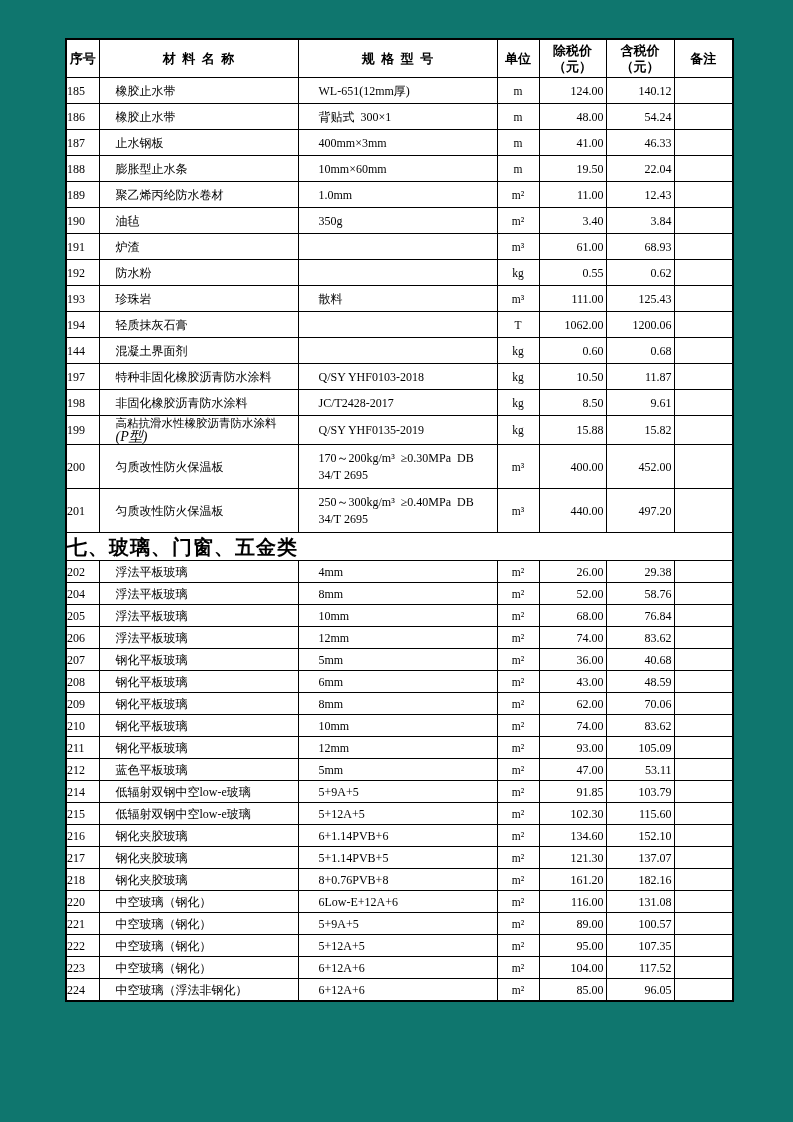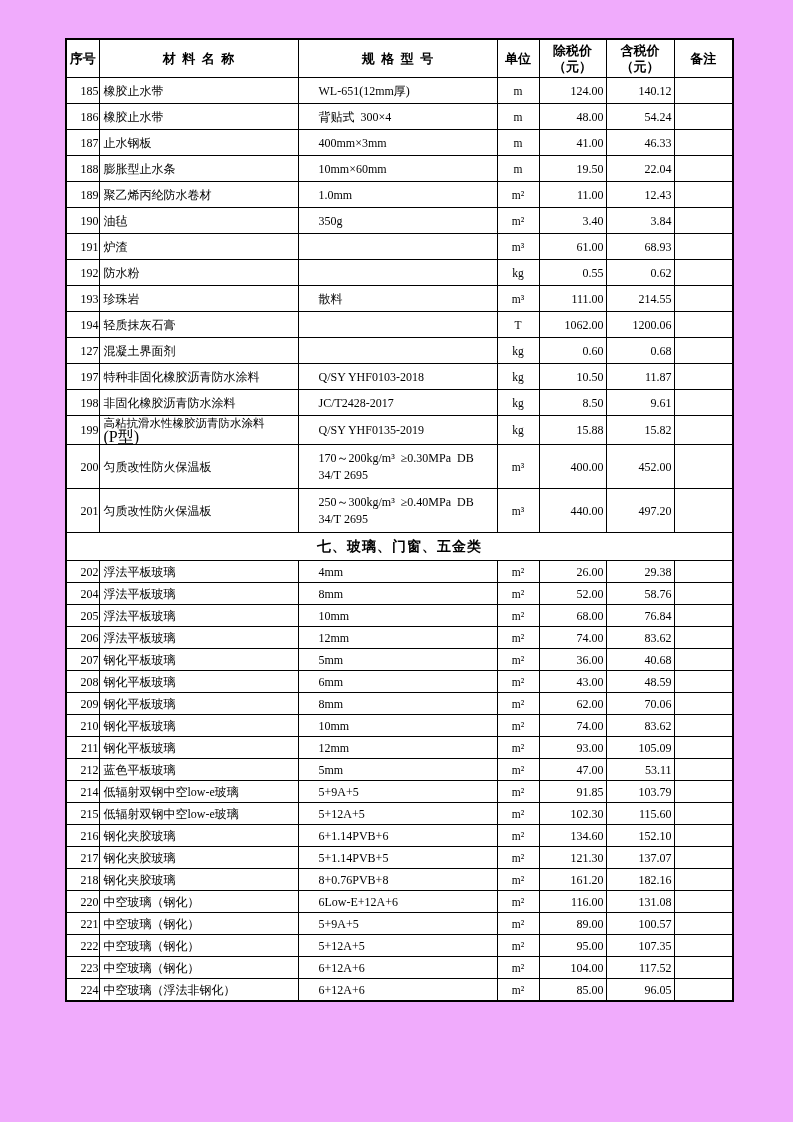--- a/index.html
+++ b/index.html
@@ -6,21 +6,21 @@
     margin: 0;
     padding: 0;
     background: #ffffff;
     font-family: "Liberation Serif", "DejaVu Serif", serif;
     color: #000000;
   }
   .page {
     position: relative;
     width: 793px;
     height: 1122px;
-    background: #f0abfc;
+    background: #0f766e;
     overflow: hidden;
   }
   table.price-table {
     position: absolute;
     left: 65px;
     top: 38px;
     width: 667px;
     border-collapse: collapse;
     table-layout: fixed;
     border: 2px solid #000;
@@ -42,36 +42,35 @@
   }
   .price-table td { font-size: 12px; line-height: 14px; }
 
   
   tr.h25 td { height: 25px; }
   tr.h27 td { height: 27px; }
   tr.h43 td { height: 43px; }
   tr.h21 td { height: 21px; }
   tr.hsec td { height: 27px; }
 
-  td.c-no   { text-align: right; }
-  td.c-name { text-align: left; padding-left: 4px; padding-right: 2px; }
+  td.c-no   { text-align: left; }
+  td.c-name { text-align: left; padding-left: 16px; padding-right: 2px; }
   td.c-spec { text-align: left; padding-left: 20px; padding-right: 2px; white-space: pre-wrap; }
   td.c-unit { text-align: center; font-size: 11.5px; }
   td.c-ex, td.c-inc { text-align: right; padding-right: 2px; }
   td.c-note { }
 
   td.c-name .line2, td.c-spec .line2 { display: block; }
   tr.h27 td.c-name { line-height: 13px; font-size: 11.5px; vertical-align: top; padding-top: 1px; }
-  tr.h27 td.c-name .line2 { font-size: 16px; }
+  tr.h27 td.c-name .line2 { font-size: 14px; font-style: italic; }
   tr.h43 td.c-spec { line-height: 17px; }
 
   tr.section-row td {
-    text-align: center;
     font-weight: bold;
-    font-size: 14px;
+    font-size: 20px;
     letter-spacing: 1px;
   }
 </style>
 </head>
 <body>
 
 <div class="page">
   <table class="price-table">
     <colgroup>
       <col style="width:33px">
@@ -101,21 +100,21 @@
           <td class="c-name"><span>橡胶止水带</span></td>
           <td class="c-spec"><span>WL-651(12mm厚)</span></td>
           <td class="c-unit"><span>m</span></td>
           <td class="c-ex"><span>124.00</span></td>
           <td class="c-inc"><span>140.12</span></td>
           <td class="c-note"><span></span></td>
         </tr>
         <tr class="h25">
           <td class="c-no"><span>186</span></td>
           <td class="c-name"><span>橡胶止水带</span></td>
-          <td class="c-spec"><span>背贴式  300×4</span></td>
+          <td class="c-spec"><span>背贴式  300×1</span></td>
           <td class="c-unit"><span>m</span></td>
           <td class="c-ex"><span>48.00</span></td>
           <td class="c-inc"><span>54.24</span></td>
           <td class="c-note"><span></span></td>
         </tr>
         <tr class="h25">
           <td class="c-no"><span>187</span></td>
           <td class="c-name"><span>止水钢板</span></td>
           <td class="c-spec"><span>400mm×3mm</span></td>
           <td class="c-unit"><span>m</span></td>
@@ -167,34 +166,34 @@
           <td class="c-ex"><span>0.55</span></td>
           <td class="c-inc"><span>0.62</span></td>
           <td class="c-note"><span></span></td>
         </tr>
         <tr class="h25">
           <td class="c-no"><span>193</span></td>
           <td class="c-name"><span>珍珠岩</span></td>
           <td class="c-spec"><span>散料</span></td>
           <td class="c-unit"><span>m³</span></td>
           <td class="c-ex"><span>111.00</span></td>
-          <td class="c-inc"><span>214.55</span></td>
+          <td class="c-inc"><span>125.43</span></td>
           <td class="c-note"><span></span></td>
         </tr>
         <tr class="h25">
           <td class="c-no"><span>194</span></td>
           <td class="c-name"><span>轻质抹灰石膏</span></td>
           <td class="c-spec"><span></span></td>
           <td class="c-unit"><span>T</span></td>
           <td class="c-ex"><span>1062.00</span></td>
           <td class="c-inc"><span>1200.06</span></td>
           <td class="c-note"><span></span></td>
         </tr>
         <tr class="h25">
-          <td class="c-no"><span>127</span></td>
+          <td class="c-no"><span>144</span></td>
           <td class="c-name"><span>混凝土界面剂</span></td>
           <td class="c-spec"><span></span></td>
           <td class="c-unit"><span>kg</span></td>
           <td class="c-ex"><span>0.60</span></td>
           <td class="c-inc"><span>0.68</span></td>
           <td class="c-note"><span></span></td>
         </tr>
         <tr class="h25">
           <td class="c-no"><span>197</span></td>
           <td class="c-name"><span>特种非固化橡胶沥青防水涂料</span></td>

